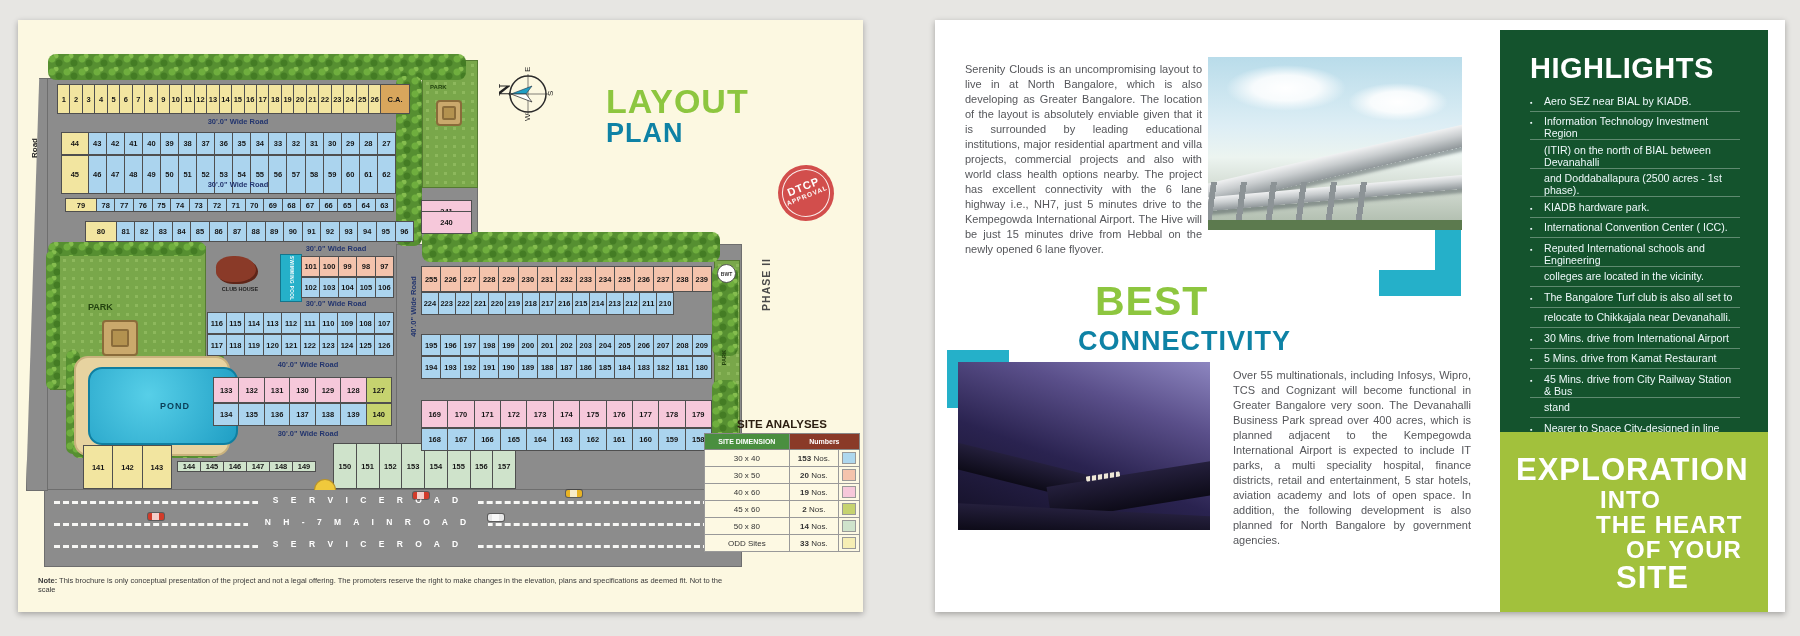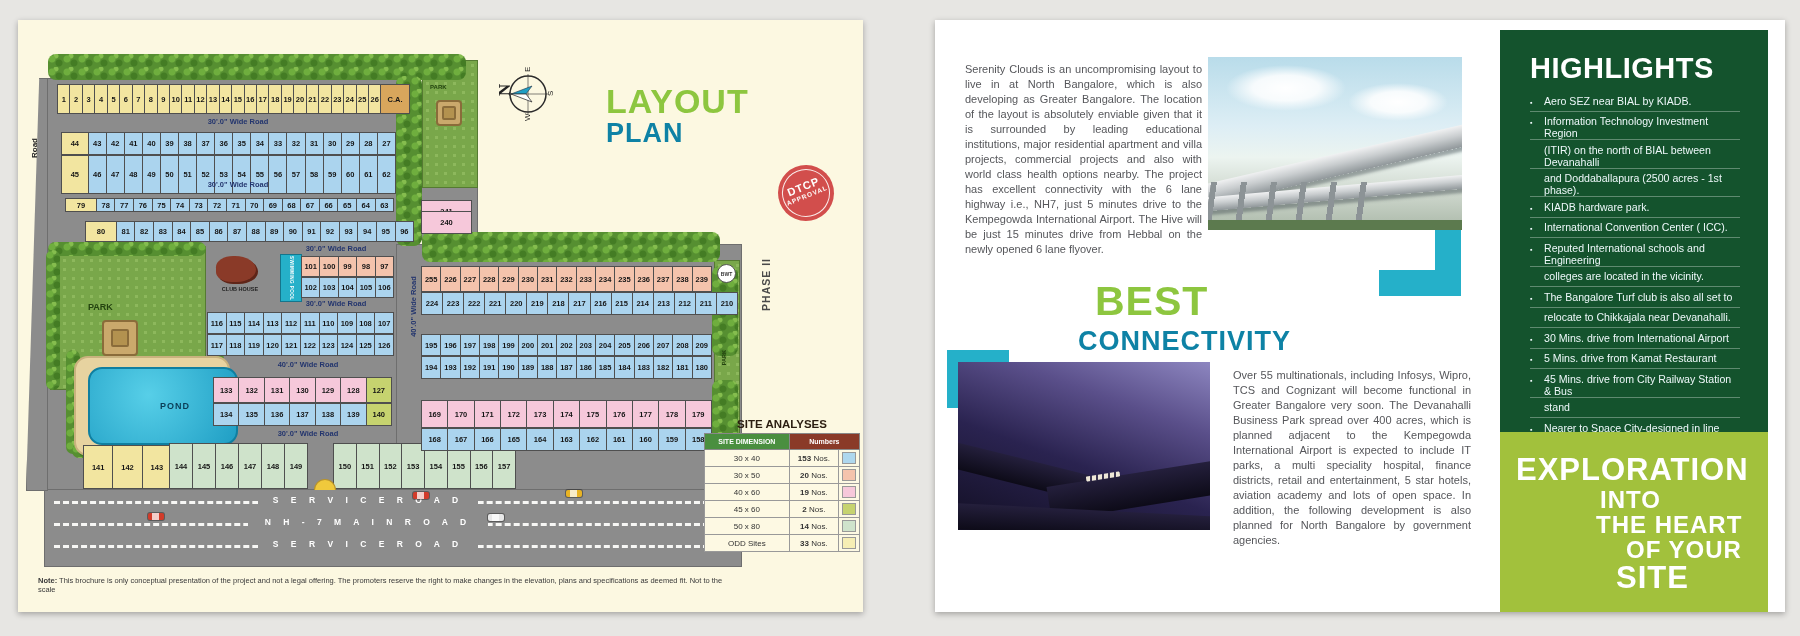--- a/index.html
+++ b/index.html
@@ -293,21 +293,21 @@
           <div class="plot c-b">137</div>
           <div class="plot c-b">138</div>
           <div class="plot c-b">139</div>
           <div class="plot c-o">140</div>
         </div>
         <div class="plot-row" style="left: 66px; top: 425px; width: 88px; height: 44px;">
           <div class="plot c-y">141</div>
           <div class="plot c-y">142</div>
           <div class="plot c-y">143</div>
         </div>
-        <div class="plot-row" style="left: 152px; top: 423px; width: 138px; height: 46px;">
+        <div class="plot-row" style="left: 160px; top: 423px; width: 138px; height: 46px; align-items: center;">
           <div class="plot c-g">144</div>
           <div class="plot c-g">145</div>
           <div class="plot c-g">146</div>
           <div class="plot c-g">147</div>
           <div class="plot c-g">148</div>
           <div class="plot c-g">149</div>
         </div>
         <div class="plot-row" style="left: 316px; top: 423px; width: 182px; height: 46px;">
           <div class="plot c-g">150</div>
           <div class="plot c-g">151</div>
@@ -334,21 +334,21 @@
           <div class="plot c-s">231</div>
           <div class="plot c-s">232</div>
           <div class="plot c-s">233</div>
           <div class="plot c-s">234</div>
           <div class="plot c-s">235</div>
           <div class="plot c-s">236</div>
           <div class="plot c-s">237</div>
           <div class="plot c-s">238</div>
           <div class="plot c-s">239</div>
         </div>
-        <div class="plot-row" style="left: 404px; top: 272px; width: 316px; height: 23px;">
+        <div class="plot-row" style="left: 404px; top: 272px; width: 252px; height: 23px;">
           <div class="plot c-b">224</div>
           <div class="plot c-b">223</div>
           <div class="plot c-b">222</div>
           <div class="plot c-b">221</div>
           <div class="plot c-b">220</div>
           <div class="plot c-b">219</div>
           <div class="plot c-b">218</div>
           <div class="plot c-b">217</div>
           <div class="plot c-b">216</div>
           <div class="plot c-b">215</div>

